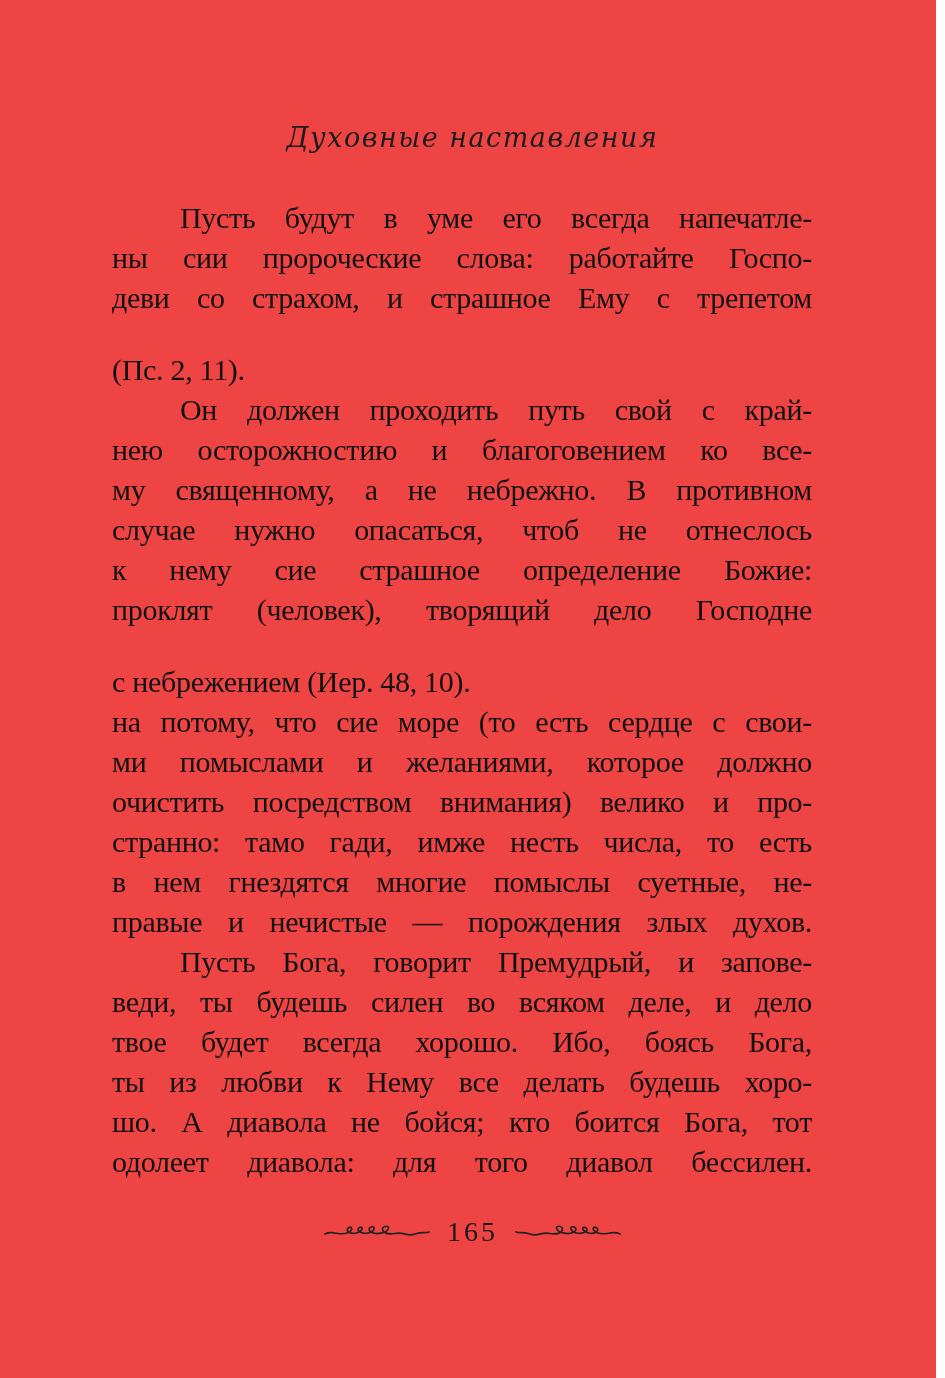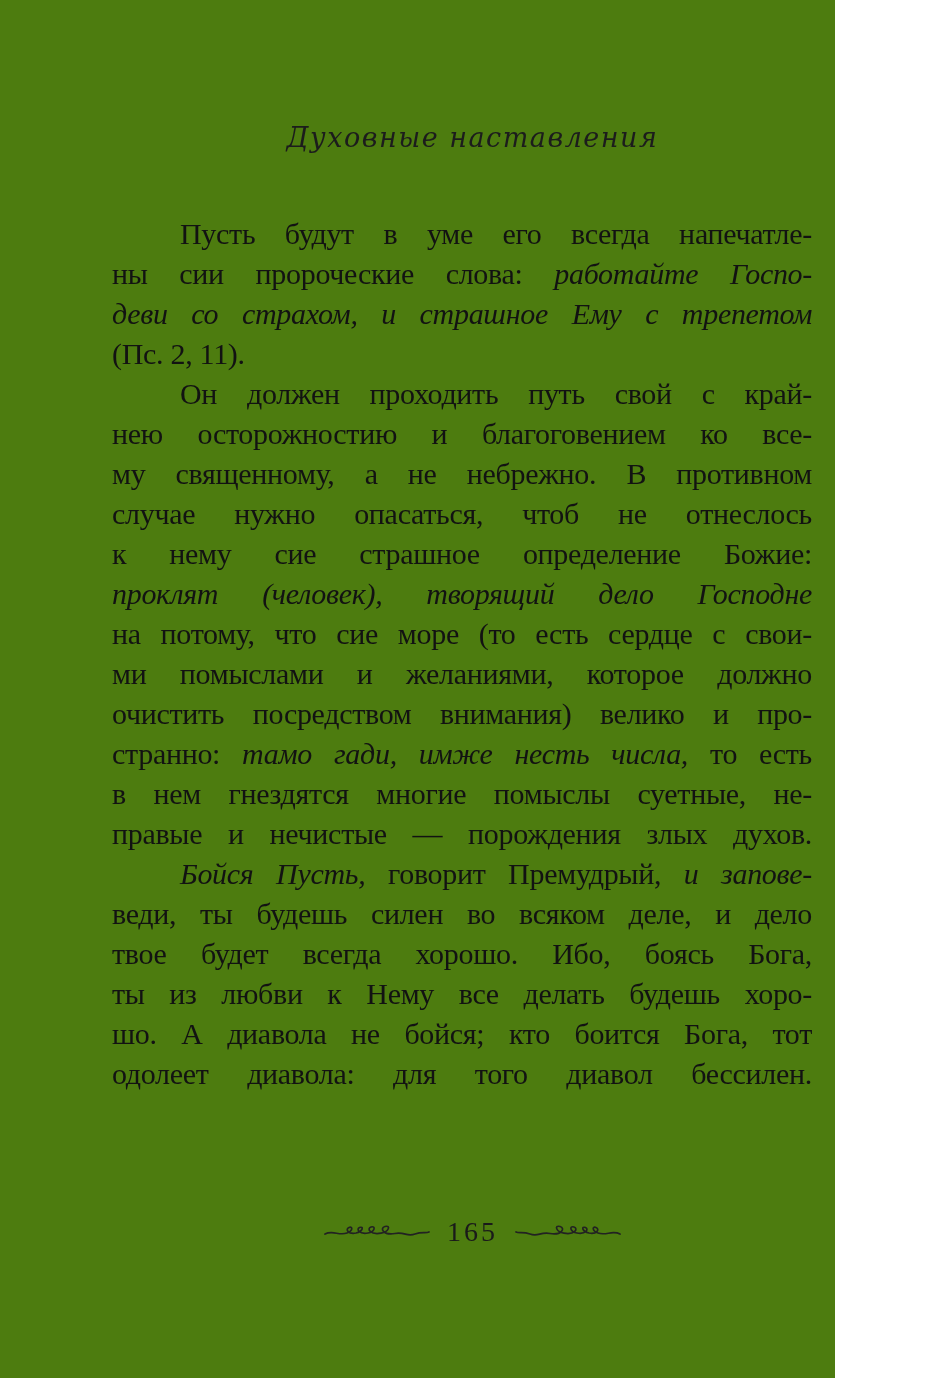--- a/index.html
+++ b/index.html
@@ -2,56 +2,56 @@
 <html><head>
 <meta charset="utf-8">
 <style>
   html, body {
     margin: 0;
     padding: 0;
     background: #ffffff;
   }
   .page {
     position: relative;
-    width: 835px;
+    width: 936px;
     height: 1378px;
-    background: #4d7c0f;
+    background: #ef4444;
     color: #151515;
     font-family: "Liberation Serif", serif;
     overflow: hidden;
   }
   .running-head {
     position: absolute;
     top: 122px;
     left: 0;
     width: 945px;
     text-align: center;
     font-family: "DejaVu Serif", serif;
     font-style: italic;
     font-size: 27px;
     letter-spacing: 1.5px;
     color: #1c1c1c;
   }
   .text-block {
     position: absolute;
-    top: 214px;
+    top: 198px;
     left: 112px;
     width: 700px;
   }
   .line {
     font-size: 30px;
     line-height: 40px;
     letter-spacing: -0.3px;
     text-align: justify;
     text-align-last: justify;
     color: #121212;
   }
   .line.indent { text-indent: 68px; }
-  .line.last { text-align-last: left; }
-  .it { font-style: italic; }
+  .line.last { text-align-last: left; margin-top: 32px; }
+  .it { }
   .footer {
     position: absolute;
     top: 1208px;
     left: 0;
     width: 945px;
     height: 48px;
     display: flex;
     align-items: center;
     justify-content: center;
     gap: 16px;
@@ -78,31 +78,32 @@
         <div class="line"><span class="it">деви со страхом, и страшное Ему с трепетом</span></div>
         <div class="line last"><span>(Пс. 2, 11).</span></div>
       </div>
       <div>
         <div class="line indent"><span>Он должен проходить путь свой с край-</span></div>
         <div class="line"><span>нею осторожностию и благоговением ко все-</span></div>
         <div class="line"><span>му священному, а не небрежно. В противном</span></div>
         <div class="line"><span>случае нужно опасаться, чтоб не отнеслось</span></div>
         <div class="line"><span>к нему сие страшное определение Божие:</span></div>
         <div class="line"><span class="it">проклят (человек), творящий дело Господне</span></div>
+        <div class="line last"><span class="it">с небрежением </span><span>(Иер. 48, 10).</span></div>
       </div>
       <div>
         <div class="line"><span>на потому, что сие море (то есть сердце с свои-</span></div>
         <div class="line"><span>ми помыслами и желаниями, которое должно</span></div>
         <div class="line"><span>очистить посредством внимания) велико и про-</span></div>
         <div class="line"><span>странно: </span><span class="it">тамо гади, имже несть числа,</span><span> то есть</span></div>
         <div class="line"><span>в нем гнездятся многие помыслы суетные, не-</span></div>
         <div class="line"><span>правые и нечистые — порождения злых духов.</span></div>
       </div>
       <div>
-        <div class="line indent"><span class="it">Бойся Пусть,</span><span> говорит Премудрый, </span><span class="it">и запове-</span></div>
+        <div class="line indent"><span class="it">Пусть Бога,</span><span> говорит Премудрый, </span><span class="it">и запове-</span></div>
         <div class="line"><span>веди, ты будешь силен во всяком деле, и дело</span></div>
         <div class="line"><span>твое будет всегда хорошо. Ибо, боясь Бога,</span></div>
         <div class="line"><span>ты из любви к Нему все делать будешь хоро-</span></div>
         <div class="line"><span>шо. А диавола не бойся; кто боится Бога, тот</span></div>
         <div class="line"><span>одолеет диавола: для того диавол бессилен.</span></div>
       </div>
     </div>
 
   <div class="footer">
     <svg class="flourish left" width="108" height="22" viewBox="0 0 108 22">

